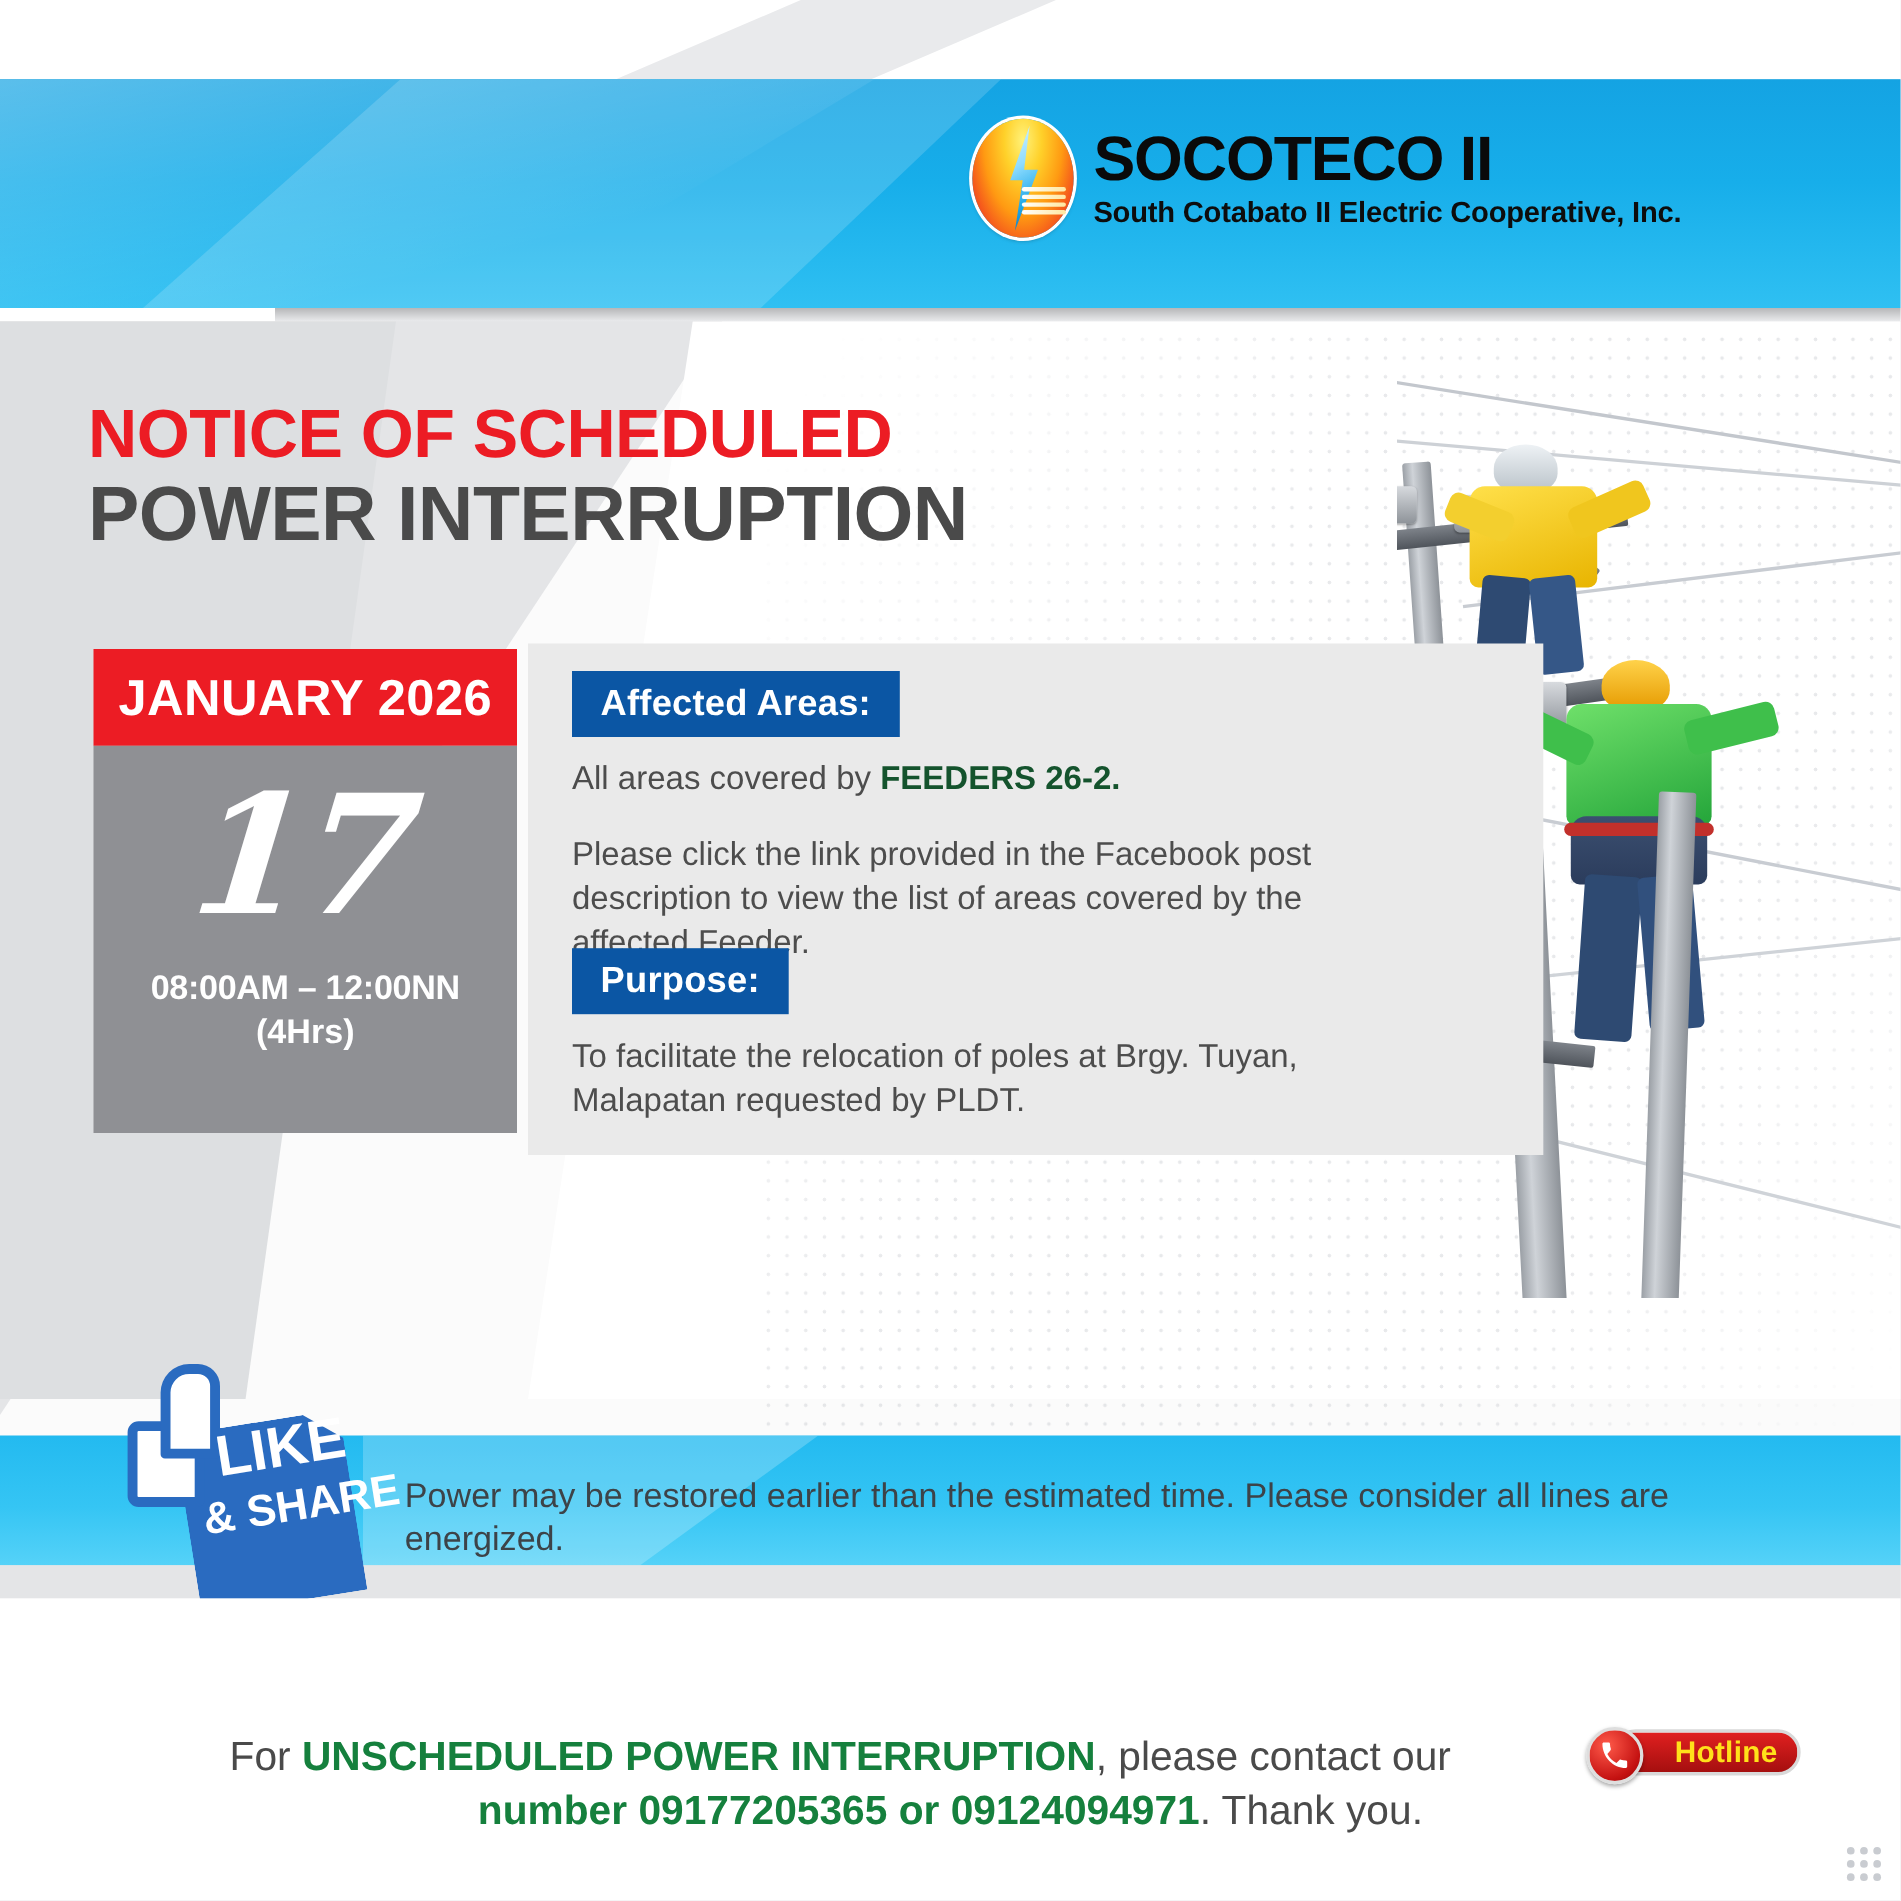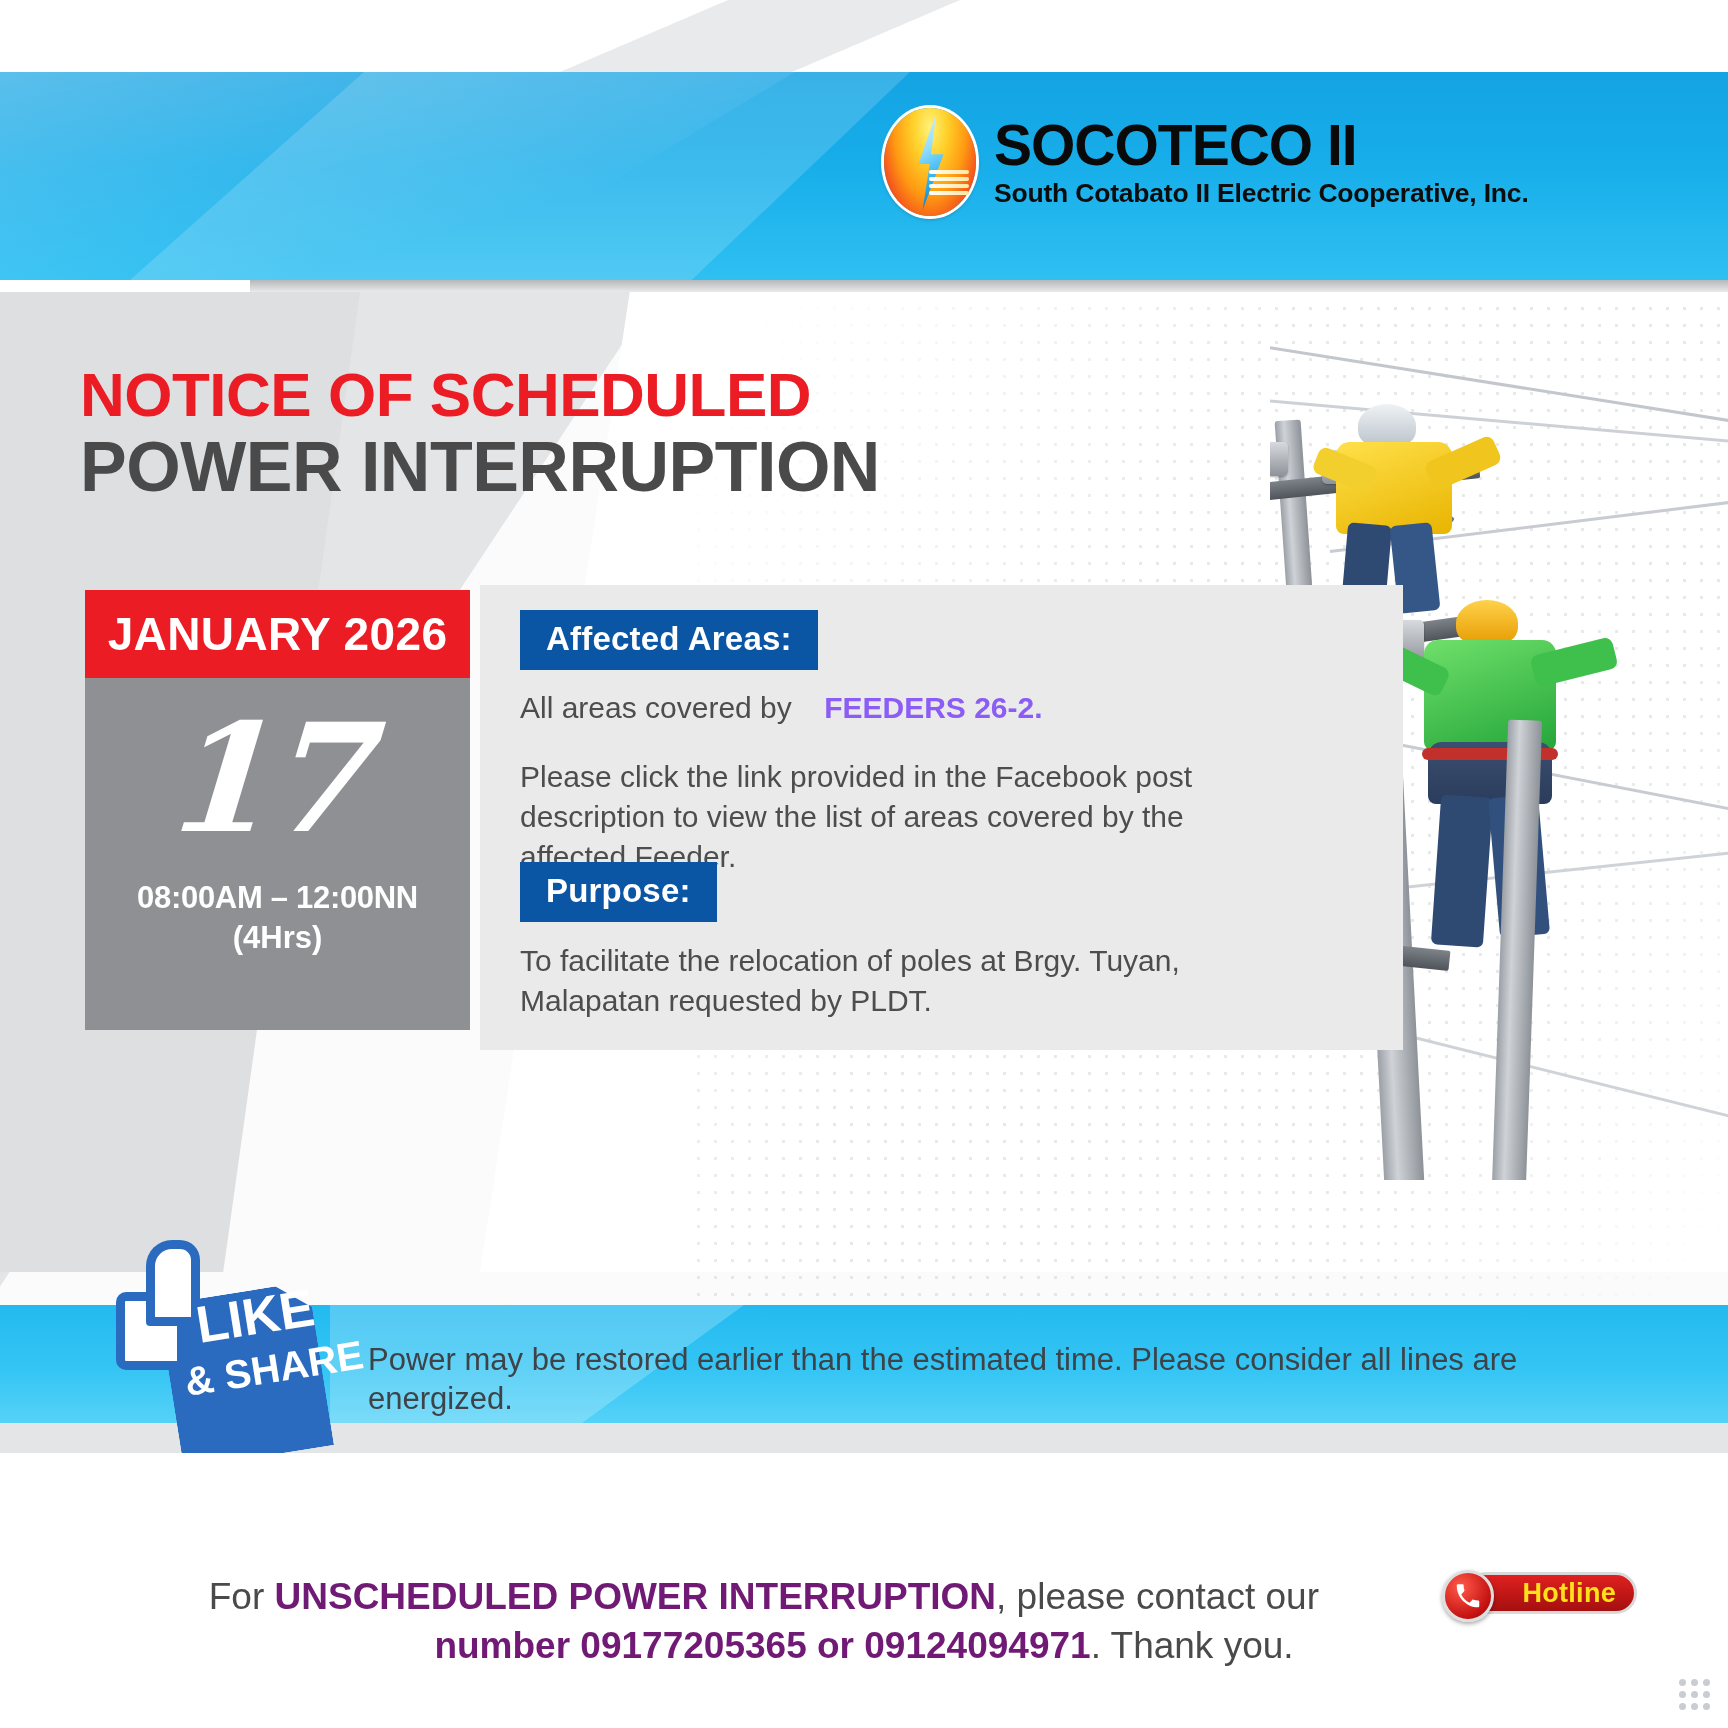--- a/index.html
+++ b/index.html
@@ -172,21 +172,21 @@
     font-size: 33px; font-weight: 700;
     padding: 10px 26px 12px 26px;
     letter-spacing: 0.2px;
   }
   .badge-affected { position: absolute; top: 25px; left: 40px; }
   .badge-purpose  { position: absolute; top: 277px; left: 40px; }
   .para {
     position: absolute; left: 40px; width: 740px;
     font-size: 30px; color: #4d4d4d; line-height: 1.33;
   }
-  .para b { color: #8b5cf6; font-weight: 700; margin-left: 24px; }
+  .para b { color: #14532d; font-weight: 700; }
   .para-areas { top: 103px; }
   .para-link  { top: 172px; }
   .para-purpose { top: 356px; }
 
   
   .photo {
     position: absolute; top: 300px; left: 1270px;
     width: 458px; height: 880px;
     overflow: hidden;
   }
@@ -277,21 +277,21 @@
   
   .footer-bg {
     position: absolute; top: 1453px; left: 0; width: 1728px; height: 275px;
     background: #ffffff;
   }
   .footer-text {
     position: absolute; top: 1572px; left: 0; width: 1728px;
     text-align: center; font-size: 37px; color: #4a4a4a; line-height: 1.33;
     padding: 0 60px;
   }
-  .footer-text b { font-weight: 700; color: #701a75; text-align: right; }
+  .footer-text b { font-weight: 700; color: #15803d; text-align: right; }
   .hotline {
     position: absolute; top: 1570px; left: 1442px;
     width: 195px; height: 50px;
   }
   .hotline .pill {
     position: absolute; top: 2px; left: 24px; width: 171px; height: 42px;
     background: linear-gradient(180deg,#e02020,#a50f0f);
     border: 3px solid #d9d9d9; border-radius: 24px;
     display: flex; align-items: center; justify-content: flex-end;
     padding-right: 18px;

